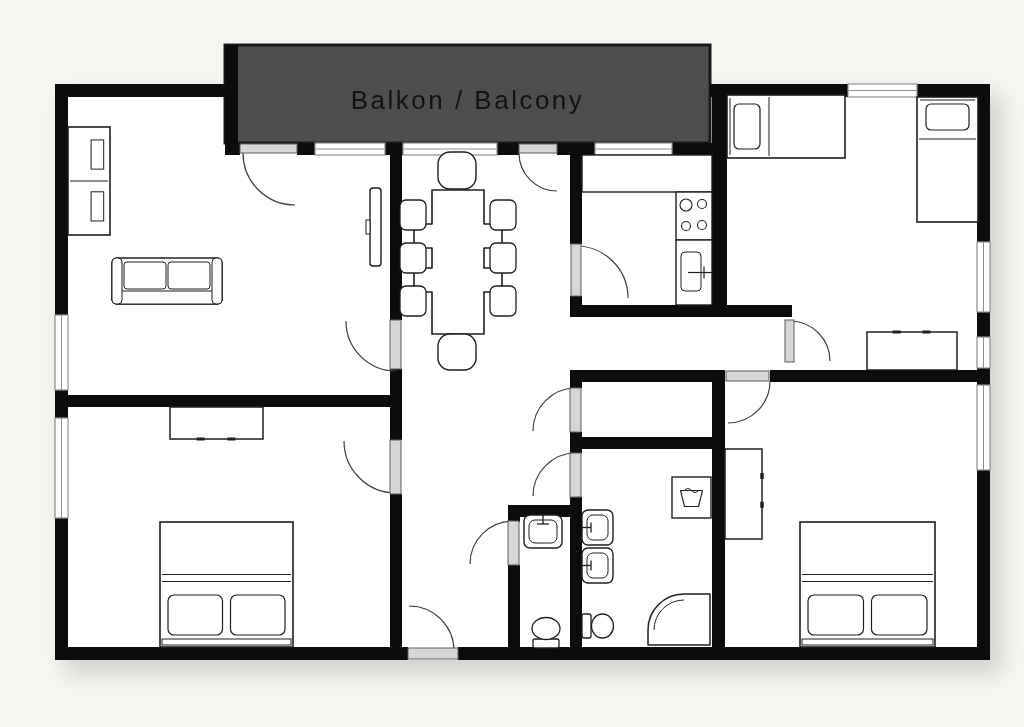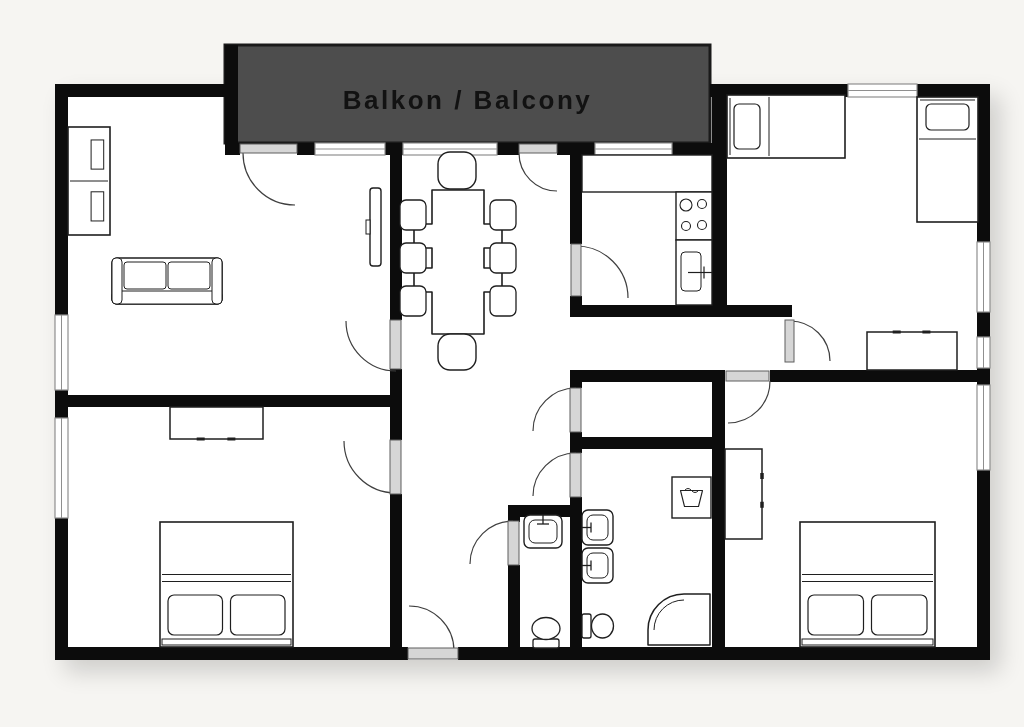--- a/index.html
+++ b/index.html
@@ -9,21 +9,21 @@
     font-family:"Liberation Sans", sans-serif;
   }
   #plan-wrap{position:relative;width:1024px;height:727px;}
   #floor-shadow{
     position:absolute;left:55px;top:84px;width:935px;height:576px;
     box-shadow:10px 12px 22px rgba(0,0,0,.16);
   }
   #plan-svg{position:absolute;left:0;top:0;}
   #balcony-label{
     position:absolute;left:225px;top:83px;width:485px;height:34px;
-    text-align:center;font-size:26px;font-weight:700;letter-spacing:2.5px;
+    text-align:center;font-size:26px;font-weight:400;letter-spacing:2.5px;
     color:#121212;line-height:34px;user-select:none;
   }
 </style>
 </head>
 <body style="background: rgb(246, 245, 242);">
 
 <div id="plan-wrap">
   <div id="floor-shadow"></div>
   <svg id="plan-svg" width="1024" height="727" viewBox="0 0 1024 727">
       <rect x="55" y="84" width="935" height="576" fill="#ffffff" stroke="none" stroke-width="0"></rect>

